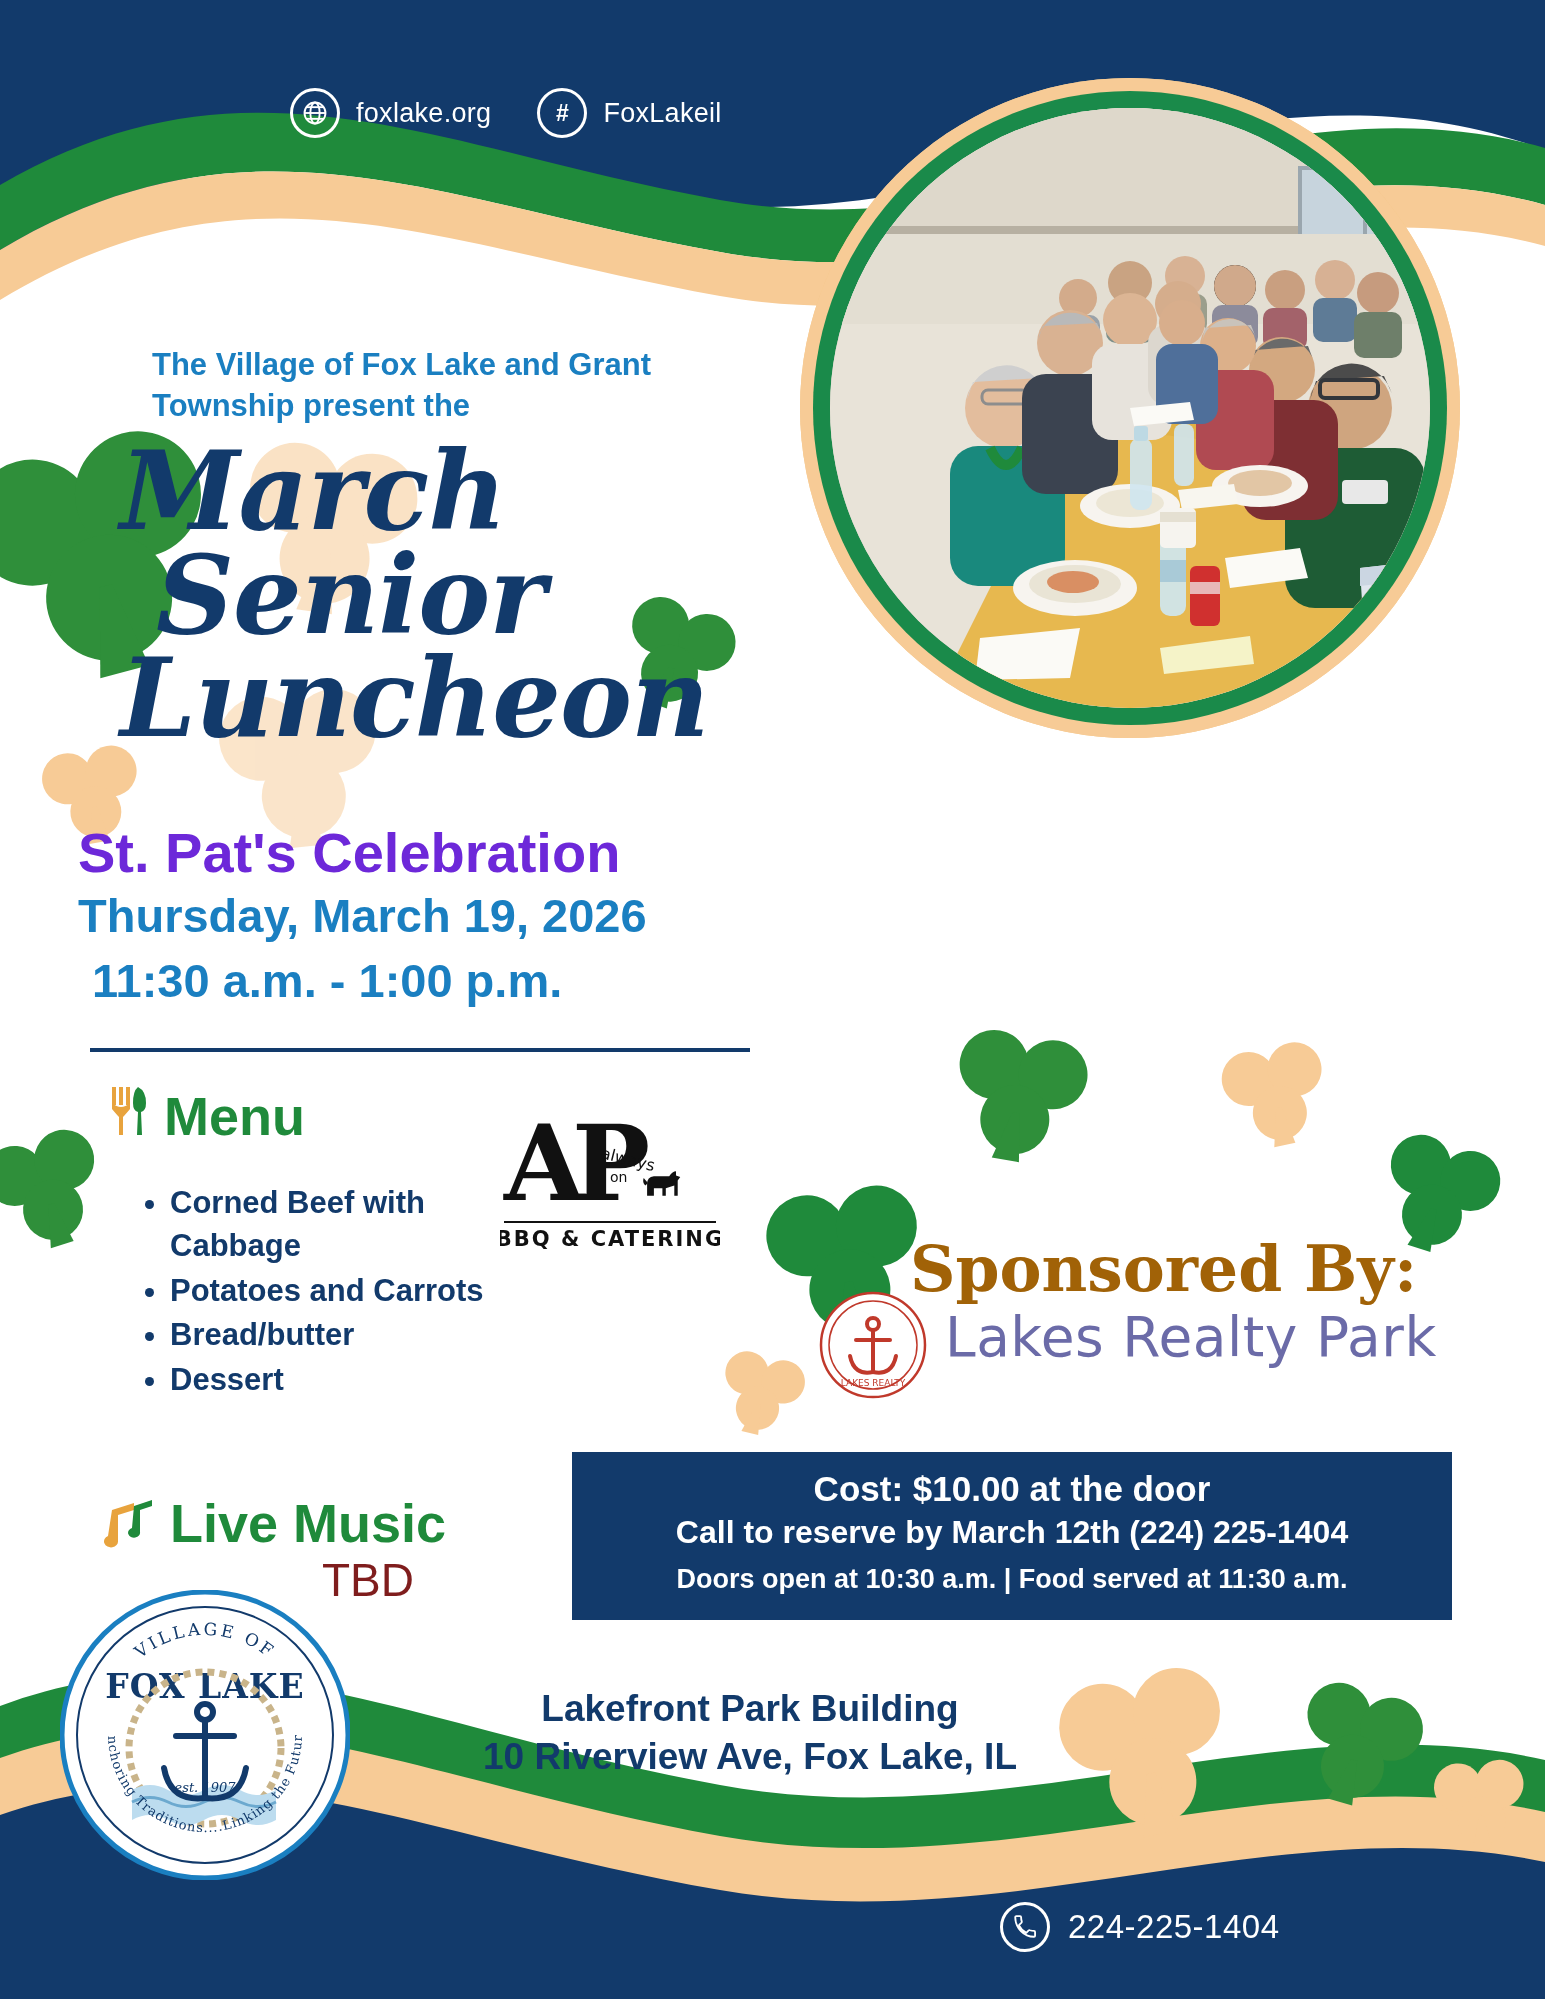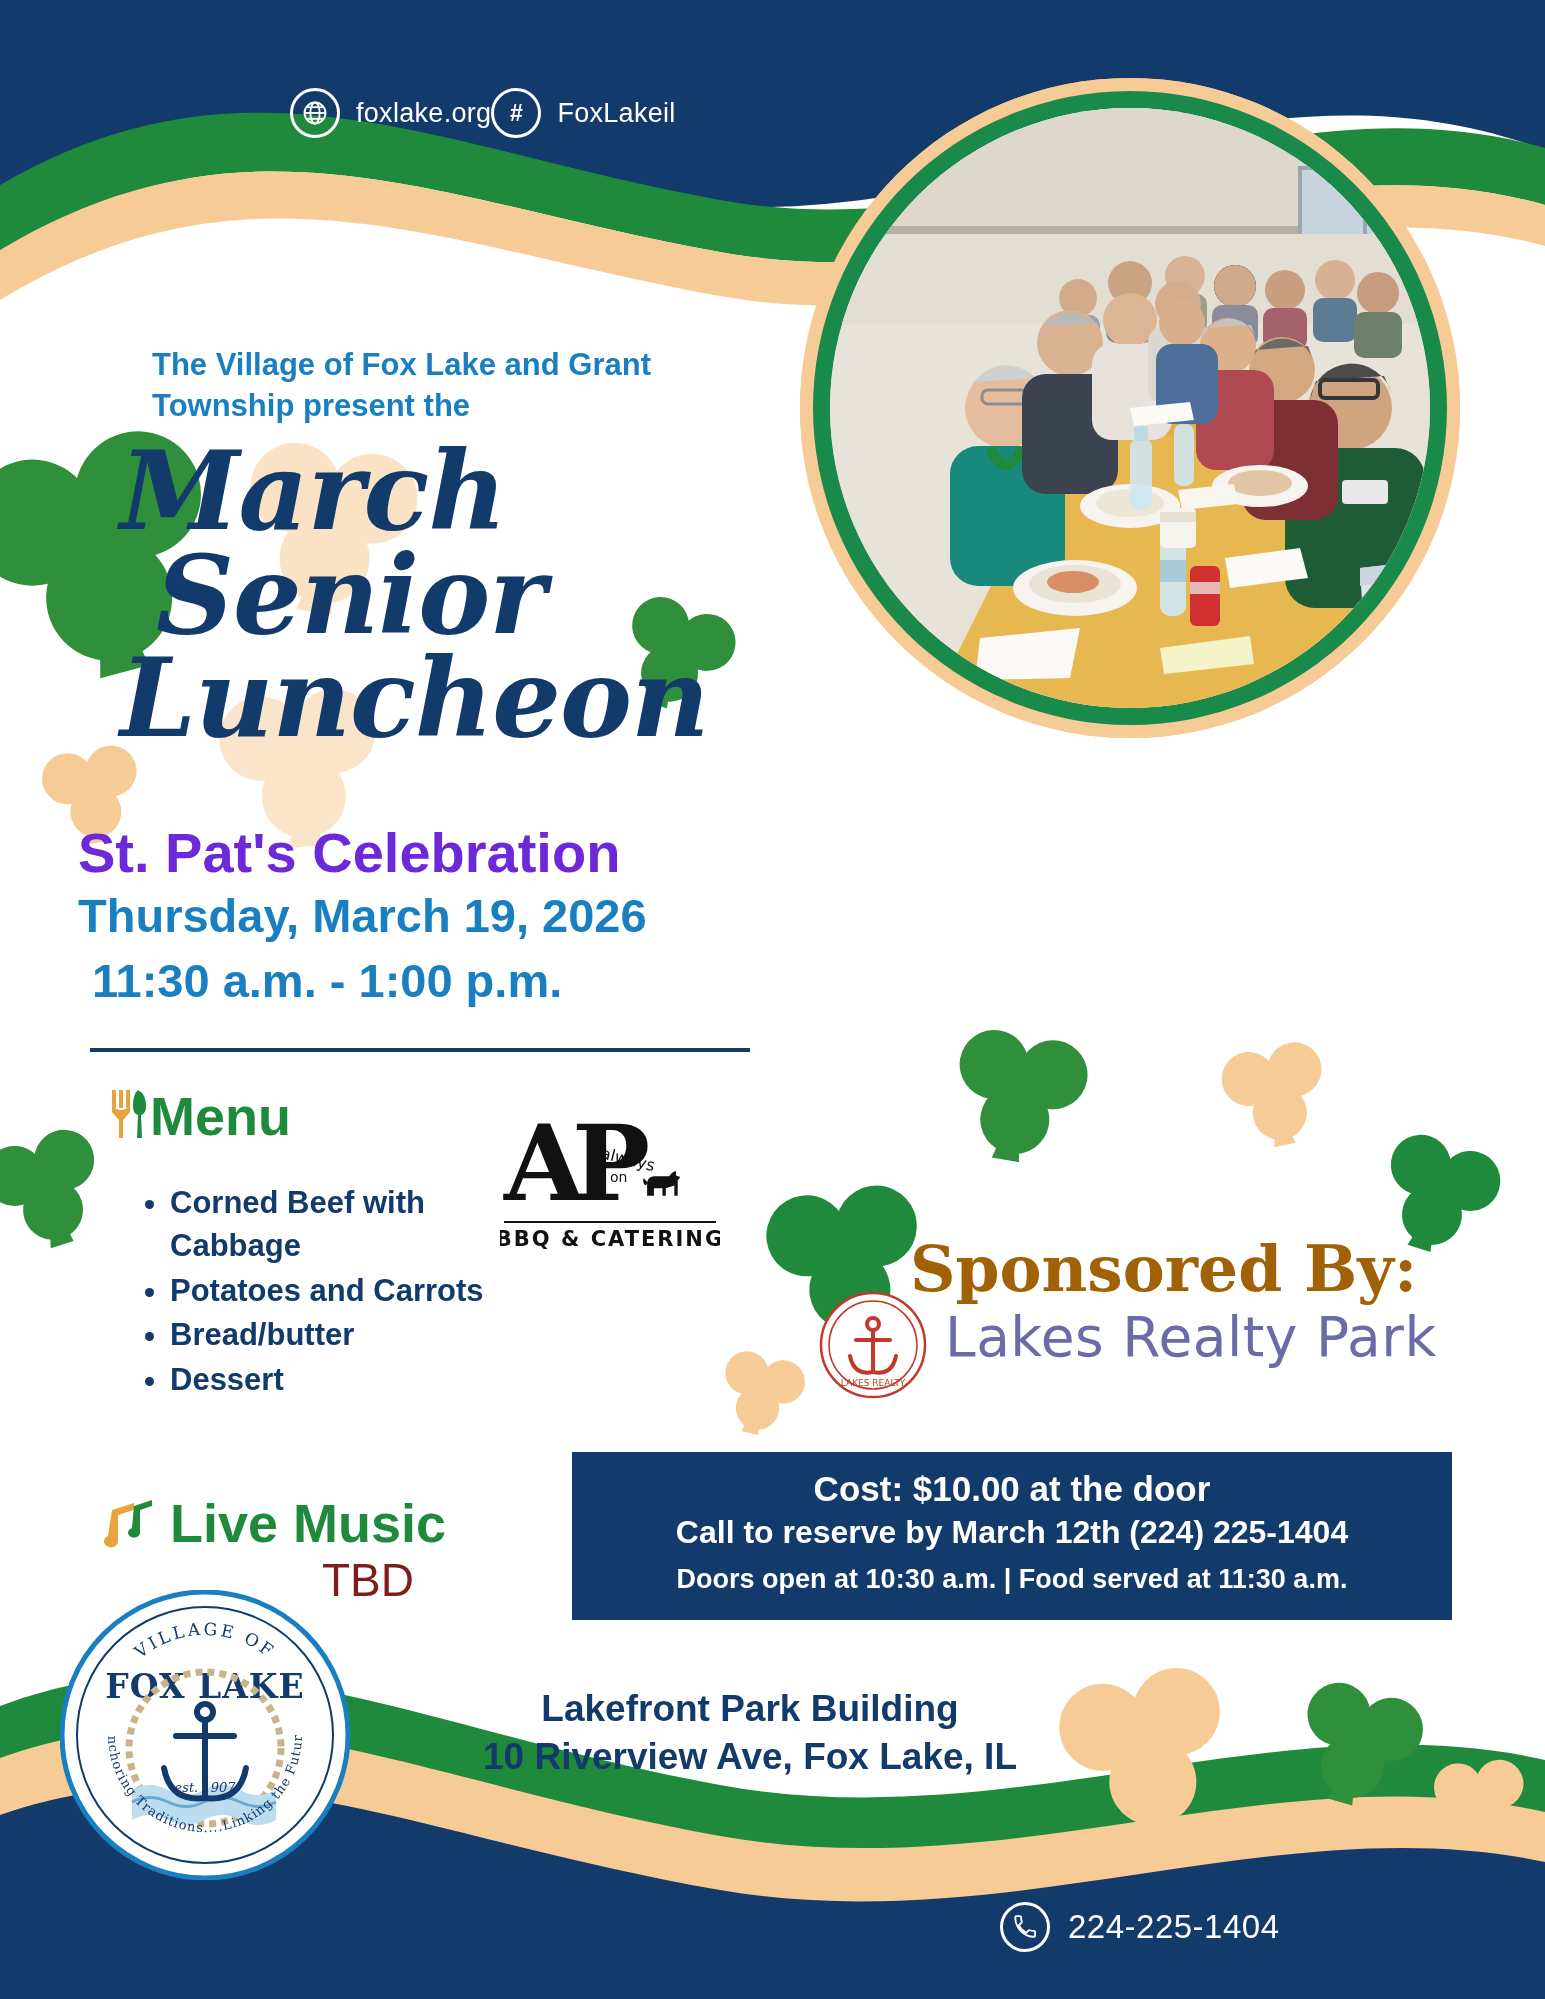--- a/index.html
+++ b/index.html
@@ -19,20 +19,21 @@
   .bg-layer { position: absolute; inset: 0; }
   .bg-layer svg { display: block; width: 1545px; height: 1999px; }
 
   
   .social-bar {
     position: absolute;
     top: 88px;
     left: 290px;
     display: flex;
     align-items: center;
+    gap: 46px;
     z-index: 20;
     justify-content: space-between;
   }
   .social-item {
     display: flex;
     align-items: center;
     gap: 16px;
   }
   .circle-icon {
     width: 44px; height: 44px;
@@ -148,22 +149,21 @@
     background: #123a6b;
     z-index: 18;
   }
 
   
   .menu-head {
     position: absolute;
     left: 108px;
     top: 1085px;
     display: flex;
-    align-items: center;
-    gap: 2px;
+    gap: 16px;
     z-index: 18;
   }
   .menu-head .label {
     color: #1f8a3b;
     font-size: 54px;
     font-weight: bold;
   }
   .menu-list {
     position: absolute;
     left: 120px;

